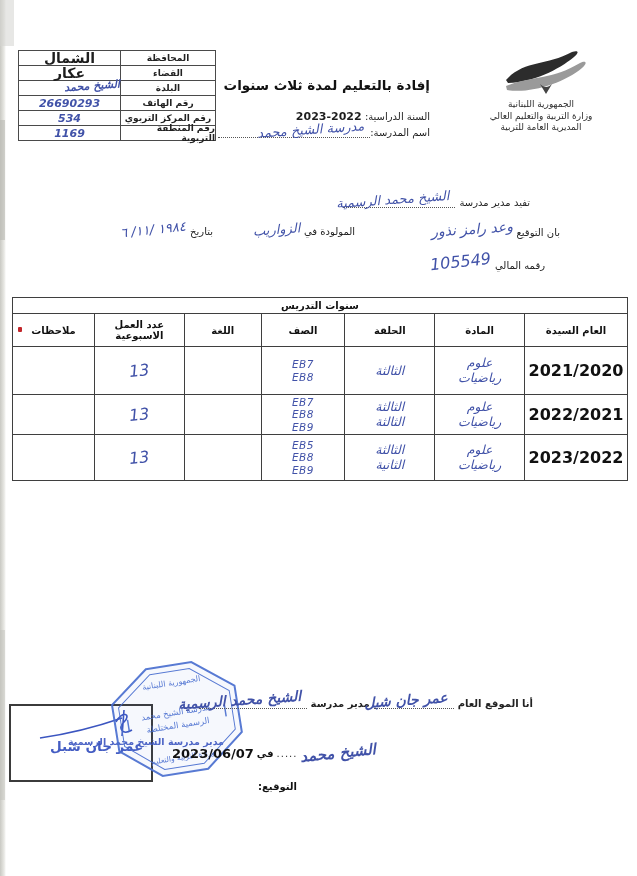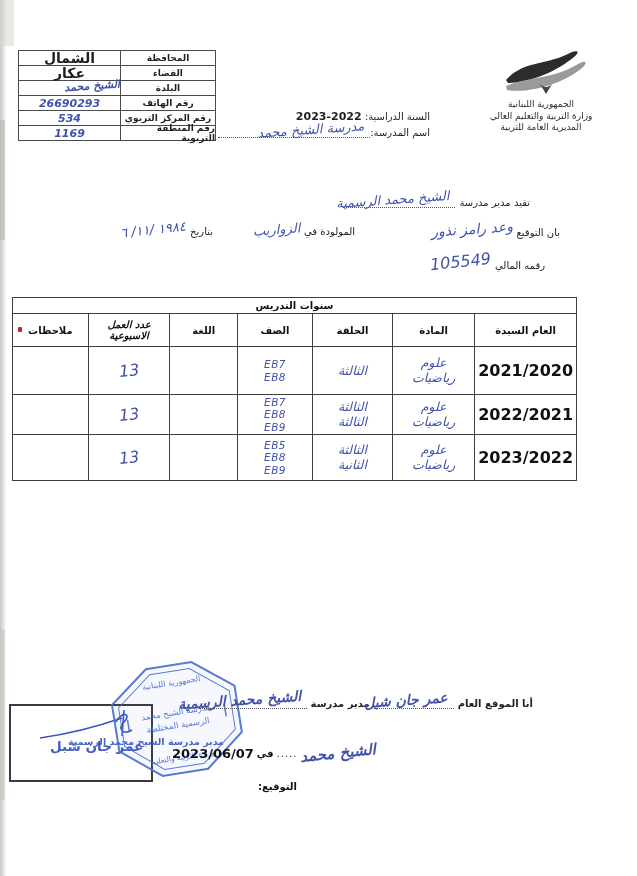--- a/index.html
+++ b/index.html
@@ -37,26 +37,26 @@
 
   
   .hw{color:#4152a8;font-style:italic;}
   .dotline{display:inline-block;position:relative;border-bottom:1.5px dotted #555;height:13px;vertical-align:bottom;}
   .dotline .hw{position:absolute;bottom:0;right:6px;white-space:nowrap;}
 
   
   .stmt{position:absolute;font-size:10px;white-space:nowrap;display:flex;direction:rtl;align-items:flex-end;gap:4px;color:#222;}
 
   
-  .years-table{position:absolute;left:12px;top:297px;width:565px;border-collapse:collapse;direction:rtl;}
+  .years-table{position:absolute;left:12px;top:297px;width:616px;border-collapse:collapse;direction:rtl;}
   .years-table th,.years-table td{border:1px solid #3f3f3f;text-align:center;vertical-align:middle;padding:0;}
   .years-table .t-title{height:15px;font-size:10px;font-weight:bold;}
   .years-table th{font-size:10px;font-weight:bold;color:#111;}
   .years-table .head-row th{height:32px;position:relative;}
-  .pre{white-space:pre-line;line-height:1.15;font-style:italic;}
+  .pre{white-space:pre-line;line-height:1.15;}
   td.year-cell{font-weight:bold;font-size:16px;color:#111;}
   td.hw-cell{font-size:12.5px;}
   td.hw-cell.latin{font-size:10.5px;letter-spacing:.5px;}
   td.hours-cell{font-size:16px;}
   .red-dot{position:absolute;left:5px;top:13px;width:4px;height:5px;background:#c2262a;border-radius:1px;}
   .tilt1{display:inline-block;transform:rotate(-4deg);}
   .tilt2{display:inline-block;transform:rotate(-6deg);}
 
   
   .stamp-box{position:absolute;left:9px;top:704px;width:140px;height:74px;border:2px solid #3b3b3b;}
@@ -116,20 +116,21 @@
     <path d="M6,30 C24,10 46,16 72,2 C78,0 80,2 74,7 C58,20 34,32 8,33 Z" fill="#2c2c2c"></path>
     <path d="M6,36 C30,26 52,30 80,13 C86,10 88,13 82,18 C64,33 30,44 7,40 Z" fill="#9a9a9a"></path>
     <path d="M40,34 C44,38 48,38 52,34 L46,44 Z" fill="#444"></path>
   </svg>
   <div class="ministry-text">
     <div>الجمهورية اللبنانية</div>
     <div>وزارة التربية والتعليم العالي</div>
     <div>المديرية العامة للتربية</div>
   </div>
 
+  <div class="doc-title">إفادة بالتعليم لمدة ثلاث سنوات</div>
   <div class="year-line">
     <span>السنة الدراسية:</span>
     <b>2022-2023</b>
   </div>
   <div class="school-line">
     <span>اسم المدرسة:</span>
     <span class="dotline" style="width:152px;">
       <i class="hw tilt1" style="font-size:13px;">مدرسة الشيخ محمد</i>
     </span>
   </div>

